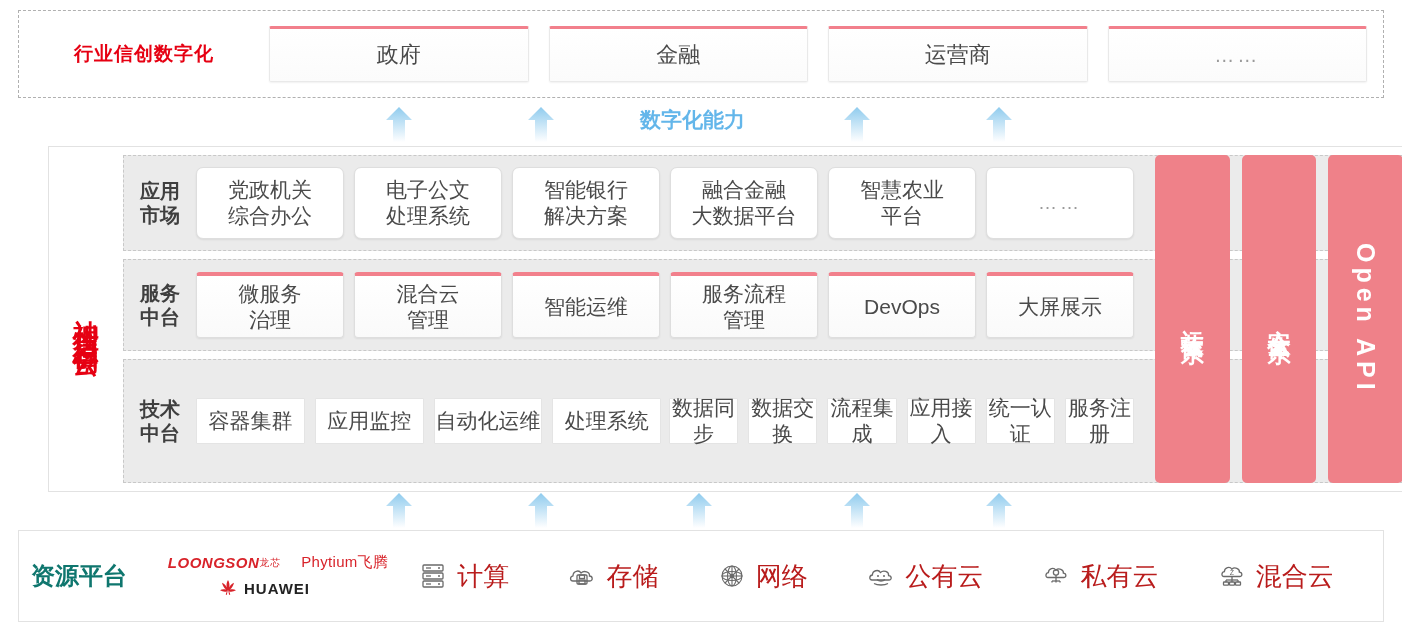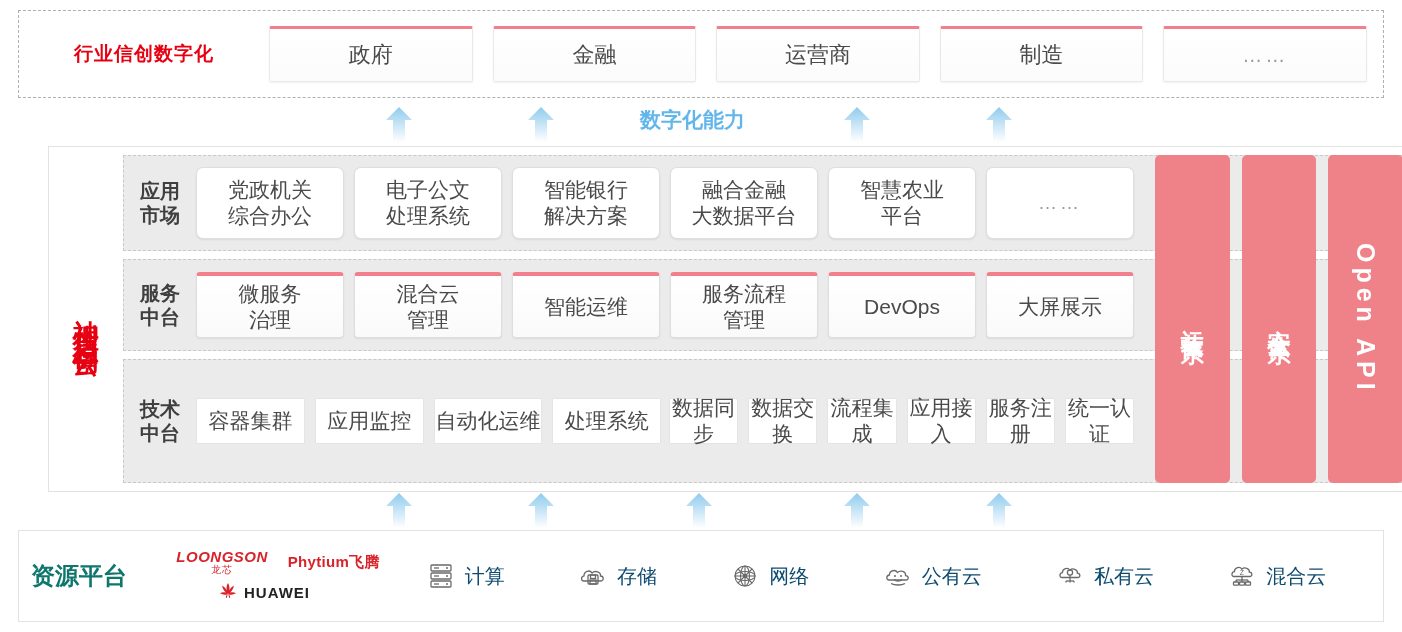--- a/index.html
+++ b/index.html
@@ -111,47 +111,46 @@
   }
   .res-title{
     width:120px;flex:none;text-align:center;color:#0f766e;
     font-weight:bold;font-size:24px;line-height:1.2;
   }
   .res-logos{
     width:250px;flex:none;display:flex;flex-direction:column;
     align-items:center;justify-content:center;gap:6px;
   }
   .logo-row{display:flex;align-items:center;justify-content:center;gap:20px;}
-  .logo-loongson{display:flex;flex-direction:column;align-items:center;line-height:1;margin-left:28px;}
+  .logo-loongson{display:flex;flex-direction:row;align-items:center;line-height:1;margin-left:28px;}
   .logo-loongson .lg1{
     color:#d8232a;font-weight:bold;font-size:15px;font-style:italic;letter-spacing:.5px;
   }
   .logo-loongson .lg2{color:#d8232a;font-size:10px;margin-top:1px;letter-spacing:1px;}
   .logo-phytium{
-    color:#d8232a;font-weight:bold;font-size:15px;letter-spacing:.3px;
+    color:#d8232a;font-weight:normal;font-size:15px;letter-spacing:.3px;text-align:right;
   }
   .logo-huawei{display:flex;align-items:center;gap:6px;}
   .logo-huawei .hw-text{color:#222;font-weight:bold;font-size:15px;letter-spacing:1px;}
 
   .res-items{flex:1;display:flex;align-items:center;justify-content:space-around;padding-right:20px;}
   .res-item{display:flex;align-items:center;gap:9px;}
   .res-item .ic{width:30px;height:30px;flex:none;}
   .res-item .ic svg{display:block;width:30px;height:30px;}
-  .res-item .lbl{font-size:20px;color:#0c4a6e;}
+  .res-item .lbl{font-size:26px;color:#b91c1c;}
 </style>
 </head>
 <body>
 
 <div class="industry-band">
   <div class="industry-title">行业信创数字化</div>
   <div class="industry-boxes">
     <div class="ind-box">政府</div>
     <div class="ind-box">金融</div>
     <div class="ind-box">运营商</div>
-    <div class="ind-box">制造</div>
     <div class="ind-box dots">……</div>
   </div>
 </div>
 
 <div class="arrow-strip" style="top:102px;">
   <div class="arrow" style="left:382px;">
     <svg viewBox="0 0 34 36">
         <defs>
           <linearGradient id="ag1" x1="0" y1="0" x2="0" y2="1">
             <stop offset="0%" stop-color="#8fcbee"></stop>
@@ -228,22 +227,22 @@
           <div class="cell flat">容器集群</div>
           <div class="cell flat">应用监控</div>
           <div class="cell flat">自动化运维</div>
           <div class="cell flat">处理系统</div>
         </div>
         <div class="tier-cells" style="padding-right:0;">
           <div class="cell flat">数据同步</div>
           <div class="cell flat">数据交换</div>
           <div class="cell flat">流程集成</div>
           <div class="cell flat">应用接入</div>
+          <div class="cell flat">统一认证</div>
           <div class="cell flat">服务注册</div>
-          <div class="cell flat">统一认证</div>
         </div>
       </div>
     </div>
 
     <div class="pillars">
       <div class="pillar">
         <span class="vtext">运营体系</span>
       </div>
       <div class="pillar">
         <span class="vtext">安全体系</span>

